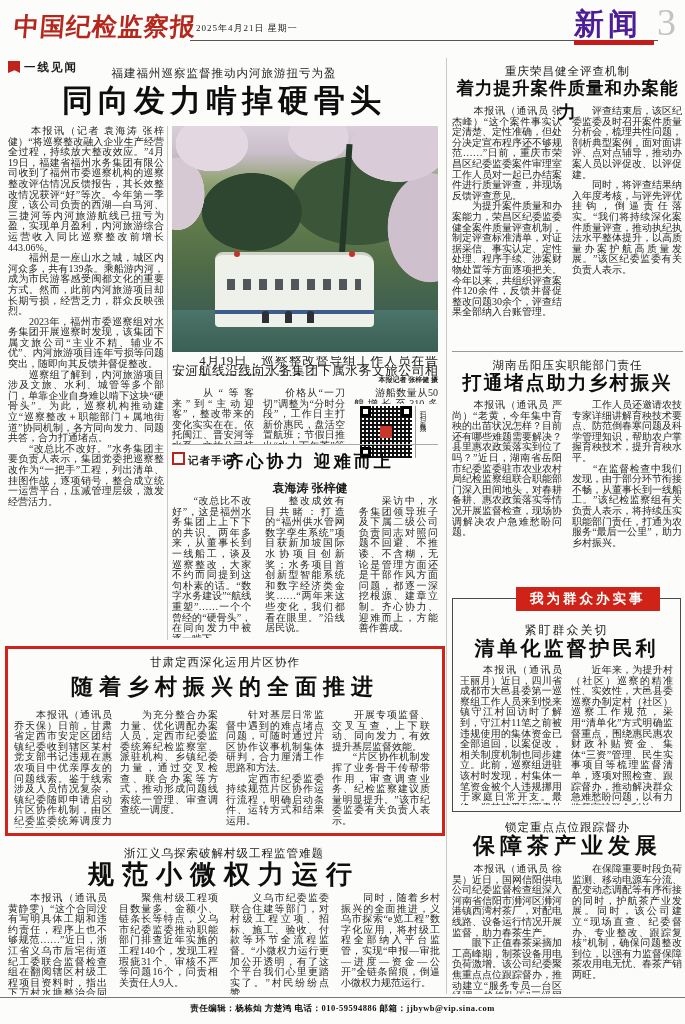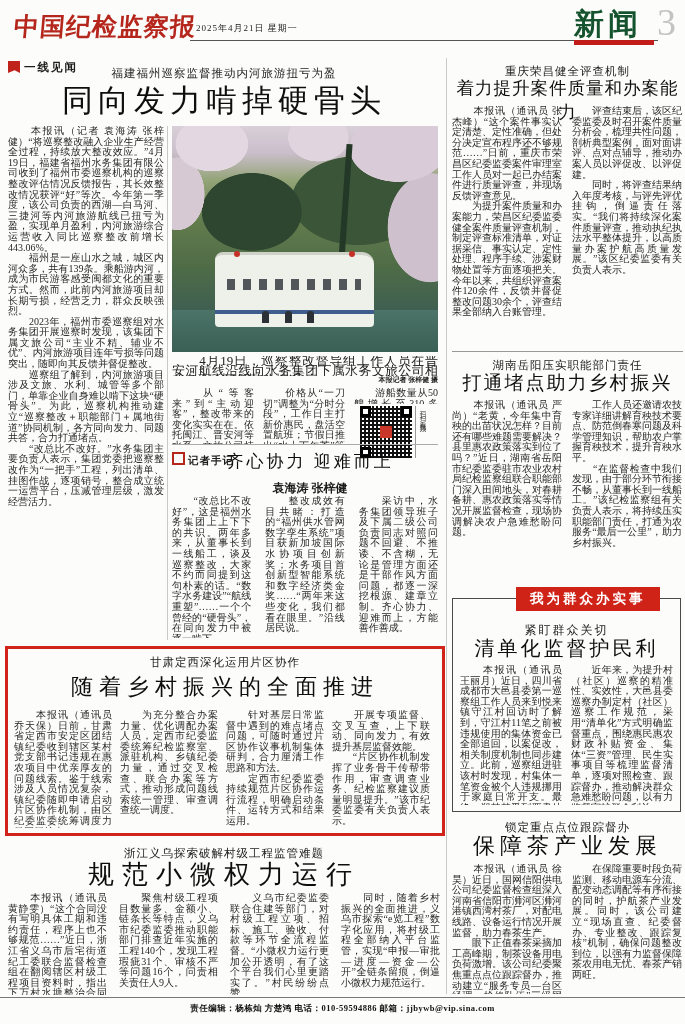--- a/index.html
+++ b/index.html
@@ -1,21 +1,21 @@
 <!DOCTYPE html>
 <html><head>
 <meta charset="utf-8">
 <style>
   html,body{margin:0;padding:0;background:#e8e8e6;}
   .page{position:relative;width:685px;height:1024px;background:#fcfcfa;margin:0 auto;
         font-family:"Liberation Serif","DejaVu Serif",serif;color:#1c1c1c;overflow:hidden;}
   .abs{position:absolute;}
   .ctr{text-align:center;}
   .kicker{font-size:11.5px;letter-spacing:1px;color:#222;}
-  .h-big{font-weight:normal;color:#0e0e0e;}
+  .h-big{font-weight:bold;color:#0e0e0e;}
   .bt{font-size:10px;line-height:10.6px;text-align:justify;white-space:pre-line;
       overflow:hidden;color:#262626;}
   .colrow{display:flex;}
   .vrule{width:1px;background:#c9c9c7;}
   .hrule{height:1px;background:#555;}
   .masthead{color:#b5271d;font-weight:bold;font-size:25px;letter-spacing:1px;
             transform:skewX(-5deg);}
   .pageno{font-size:38px;color:#c3c3c3;font-family:"Liberation Serif",serif;}
   .flagicon{display:inline-block;width:12px;height:12px;background:#c0231b;
             margin-right:4px;vertical-align:-2px;
@@ -52,21 +52,21 @@
   .photo .lantern1,.photo .lantern2{position:absolute;width:6px;height:6px;border-radius:50%;background:#c53126;top:-4px;}
   .photo .lantern1{left:12%;} .photo .lantern2{right:12%;}
   .photo .p1,.photo .p2,.photo .p3{position:absolute;bottom:6%;width:7px;height:12px;border-radius:3px 3px 0 0;background:#2c3138;}
   .photo .p1{left:30%;} .photo .p2{left:44%;} .photo .p3{left:58%;}
   .redbox{border:3px solid #d0241a;box-sizing:border-box;background:transparent;}
   .servicebox{border:1.5px solid #4a4a4a;box-sizing:border-box;}
   .byline{font-size:12px;font-weight:bold;}
   .label-note{font-size:10.5px;font-weight:bold;letter-spacing:1px;}
   .notesq{display:inline-block;width:9px;height:9px;border:2px solid #b5271d;vertical-align:-1px;margin-right:3px;}
   .footer-t{font-size:8.5px;letter-spacing:0.5px;color:#111;font-weight:bold;}
-  .newslogo{font-size:30px;font-weight:bold;letter-spacing:4px;color:#14532d;}
+  .newslogo{font-size:30px;font-weight:bold;letter-spacing:4px;color:#4c1d95;}
 </style>
 </head>
 <body>
 
 <div class="page">
 
   <div class="abs masthead" style="left:14px;top:10px;">中国纪检监察报</div>
   <div class="abs" style="left:196px;top:22px;font-size:9px;letter-spacing:1px;">2025年4月21日  星期一</div>
   <div class="abs hrule" style="left:190px;top:40px;width:468px;"></div>
   <div class="abs newslogo" style="left:574px;top:4px;">新闻</div>

